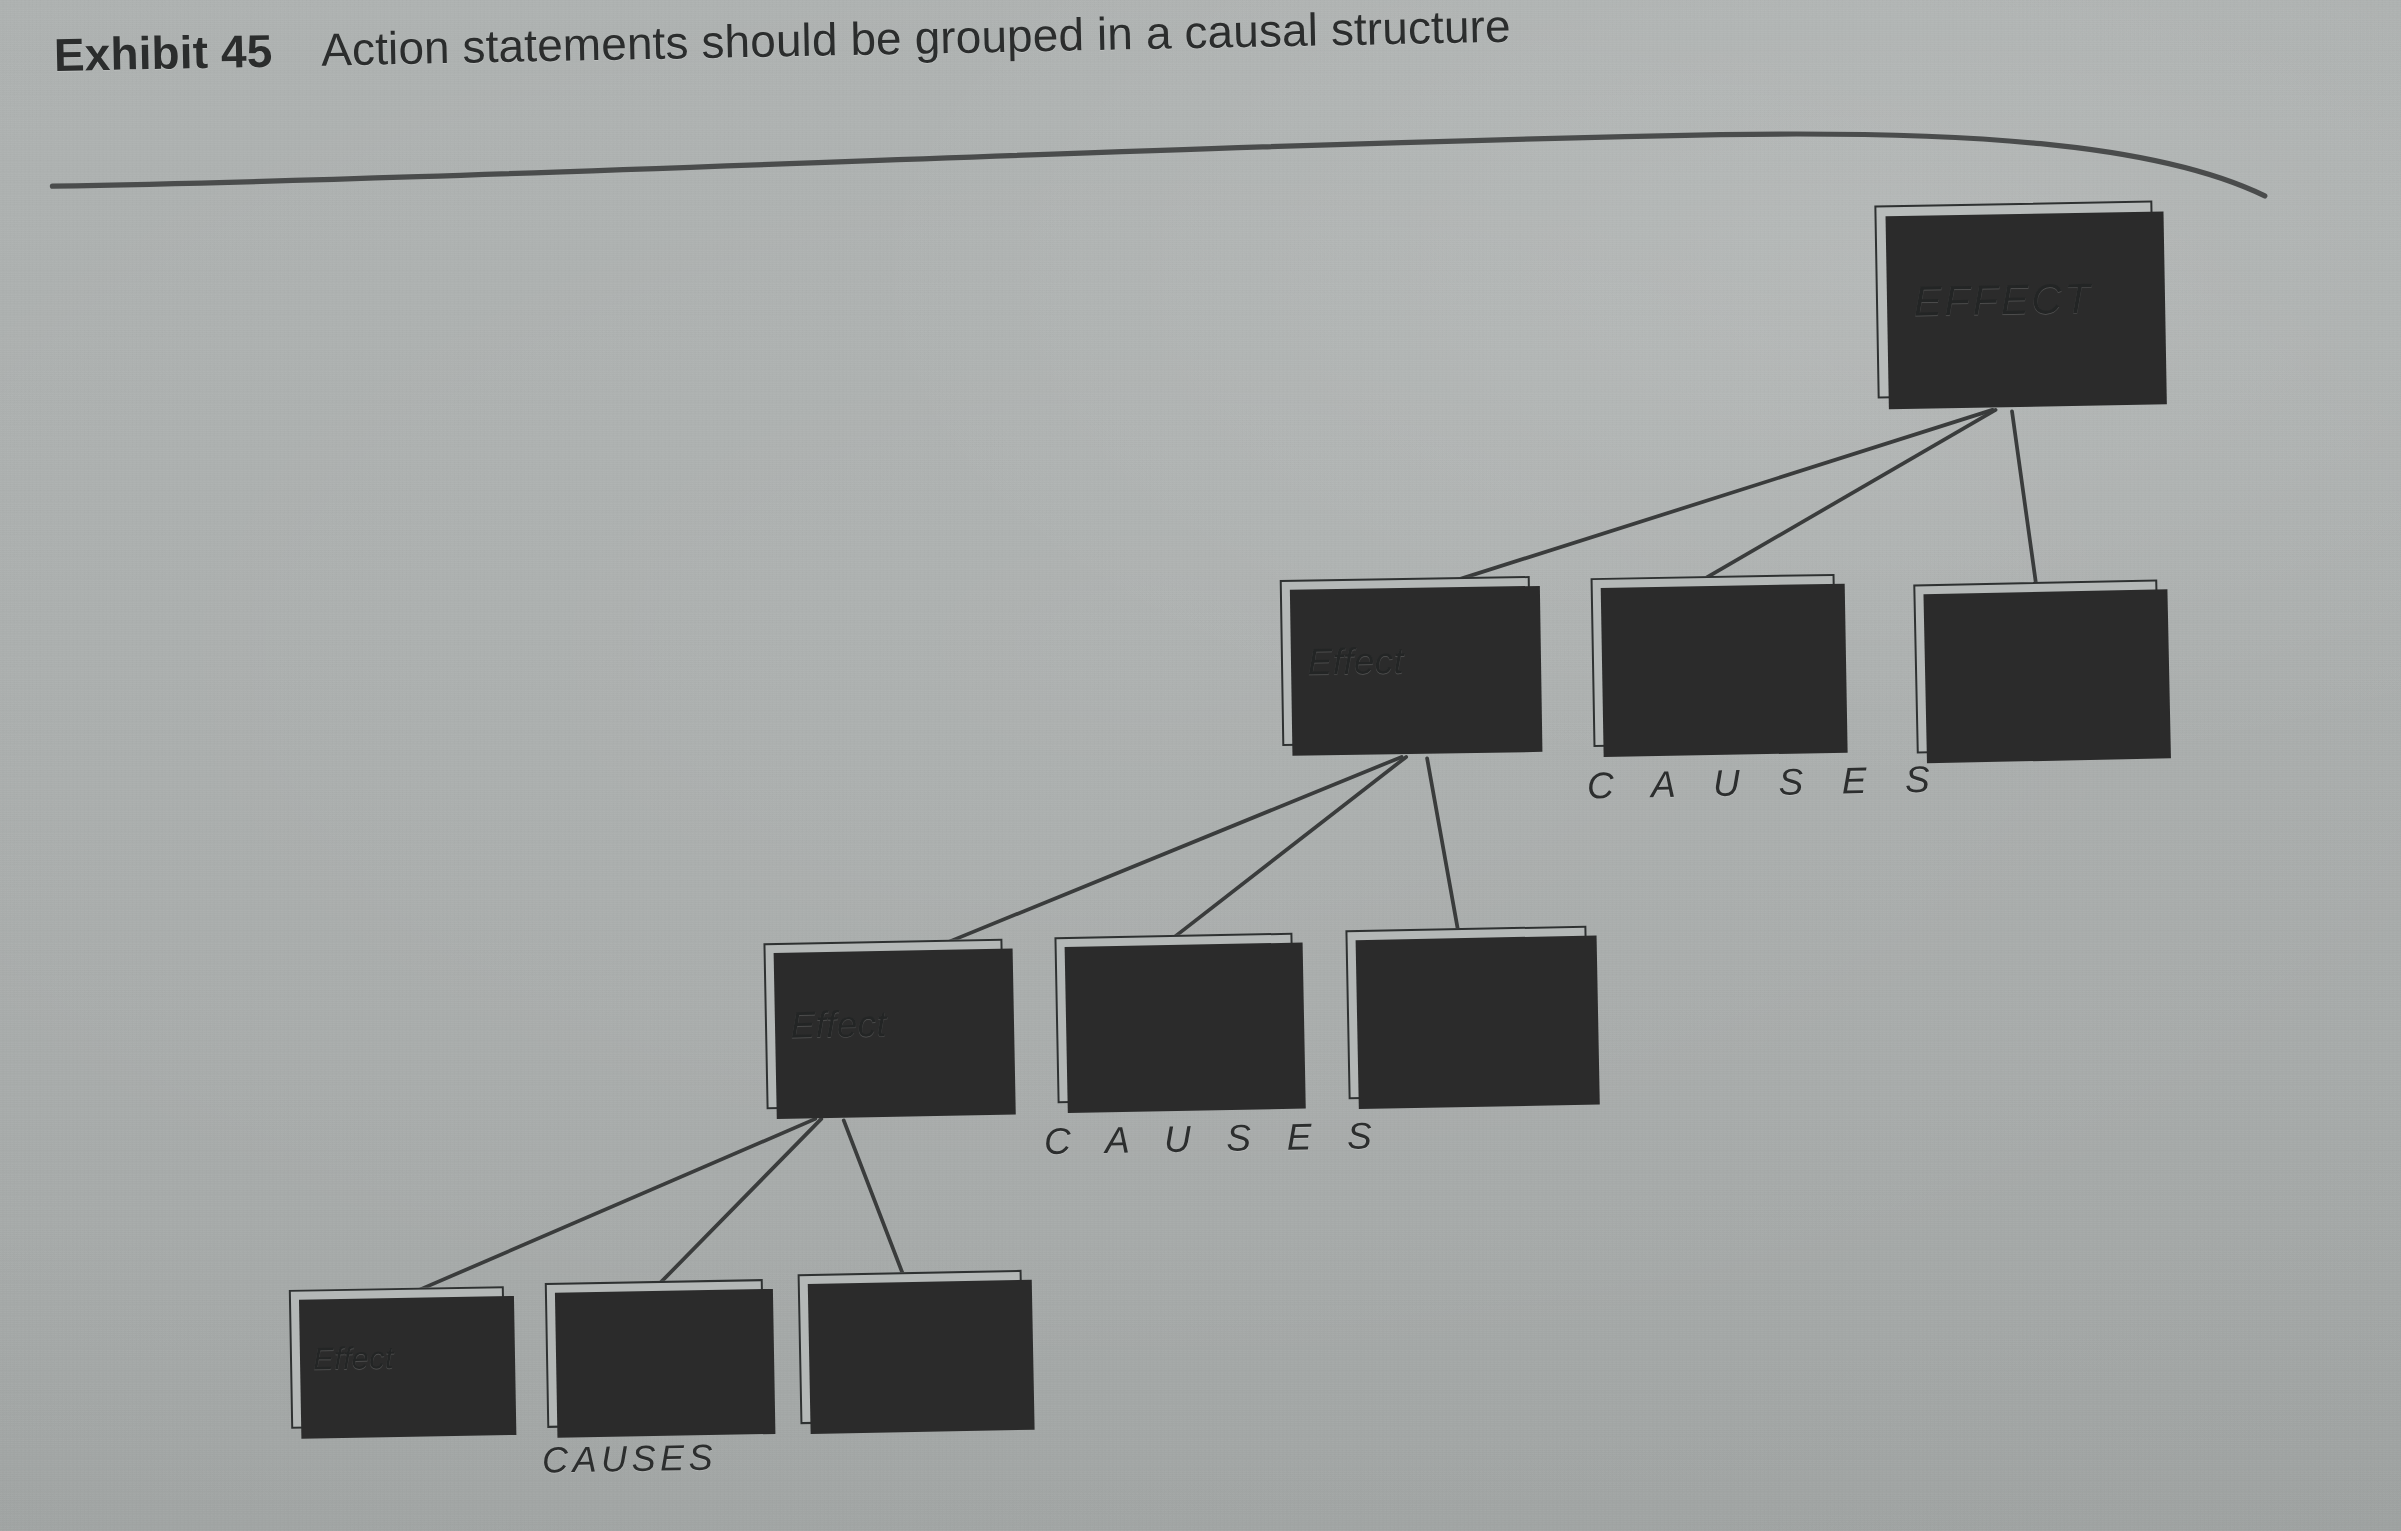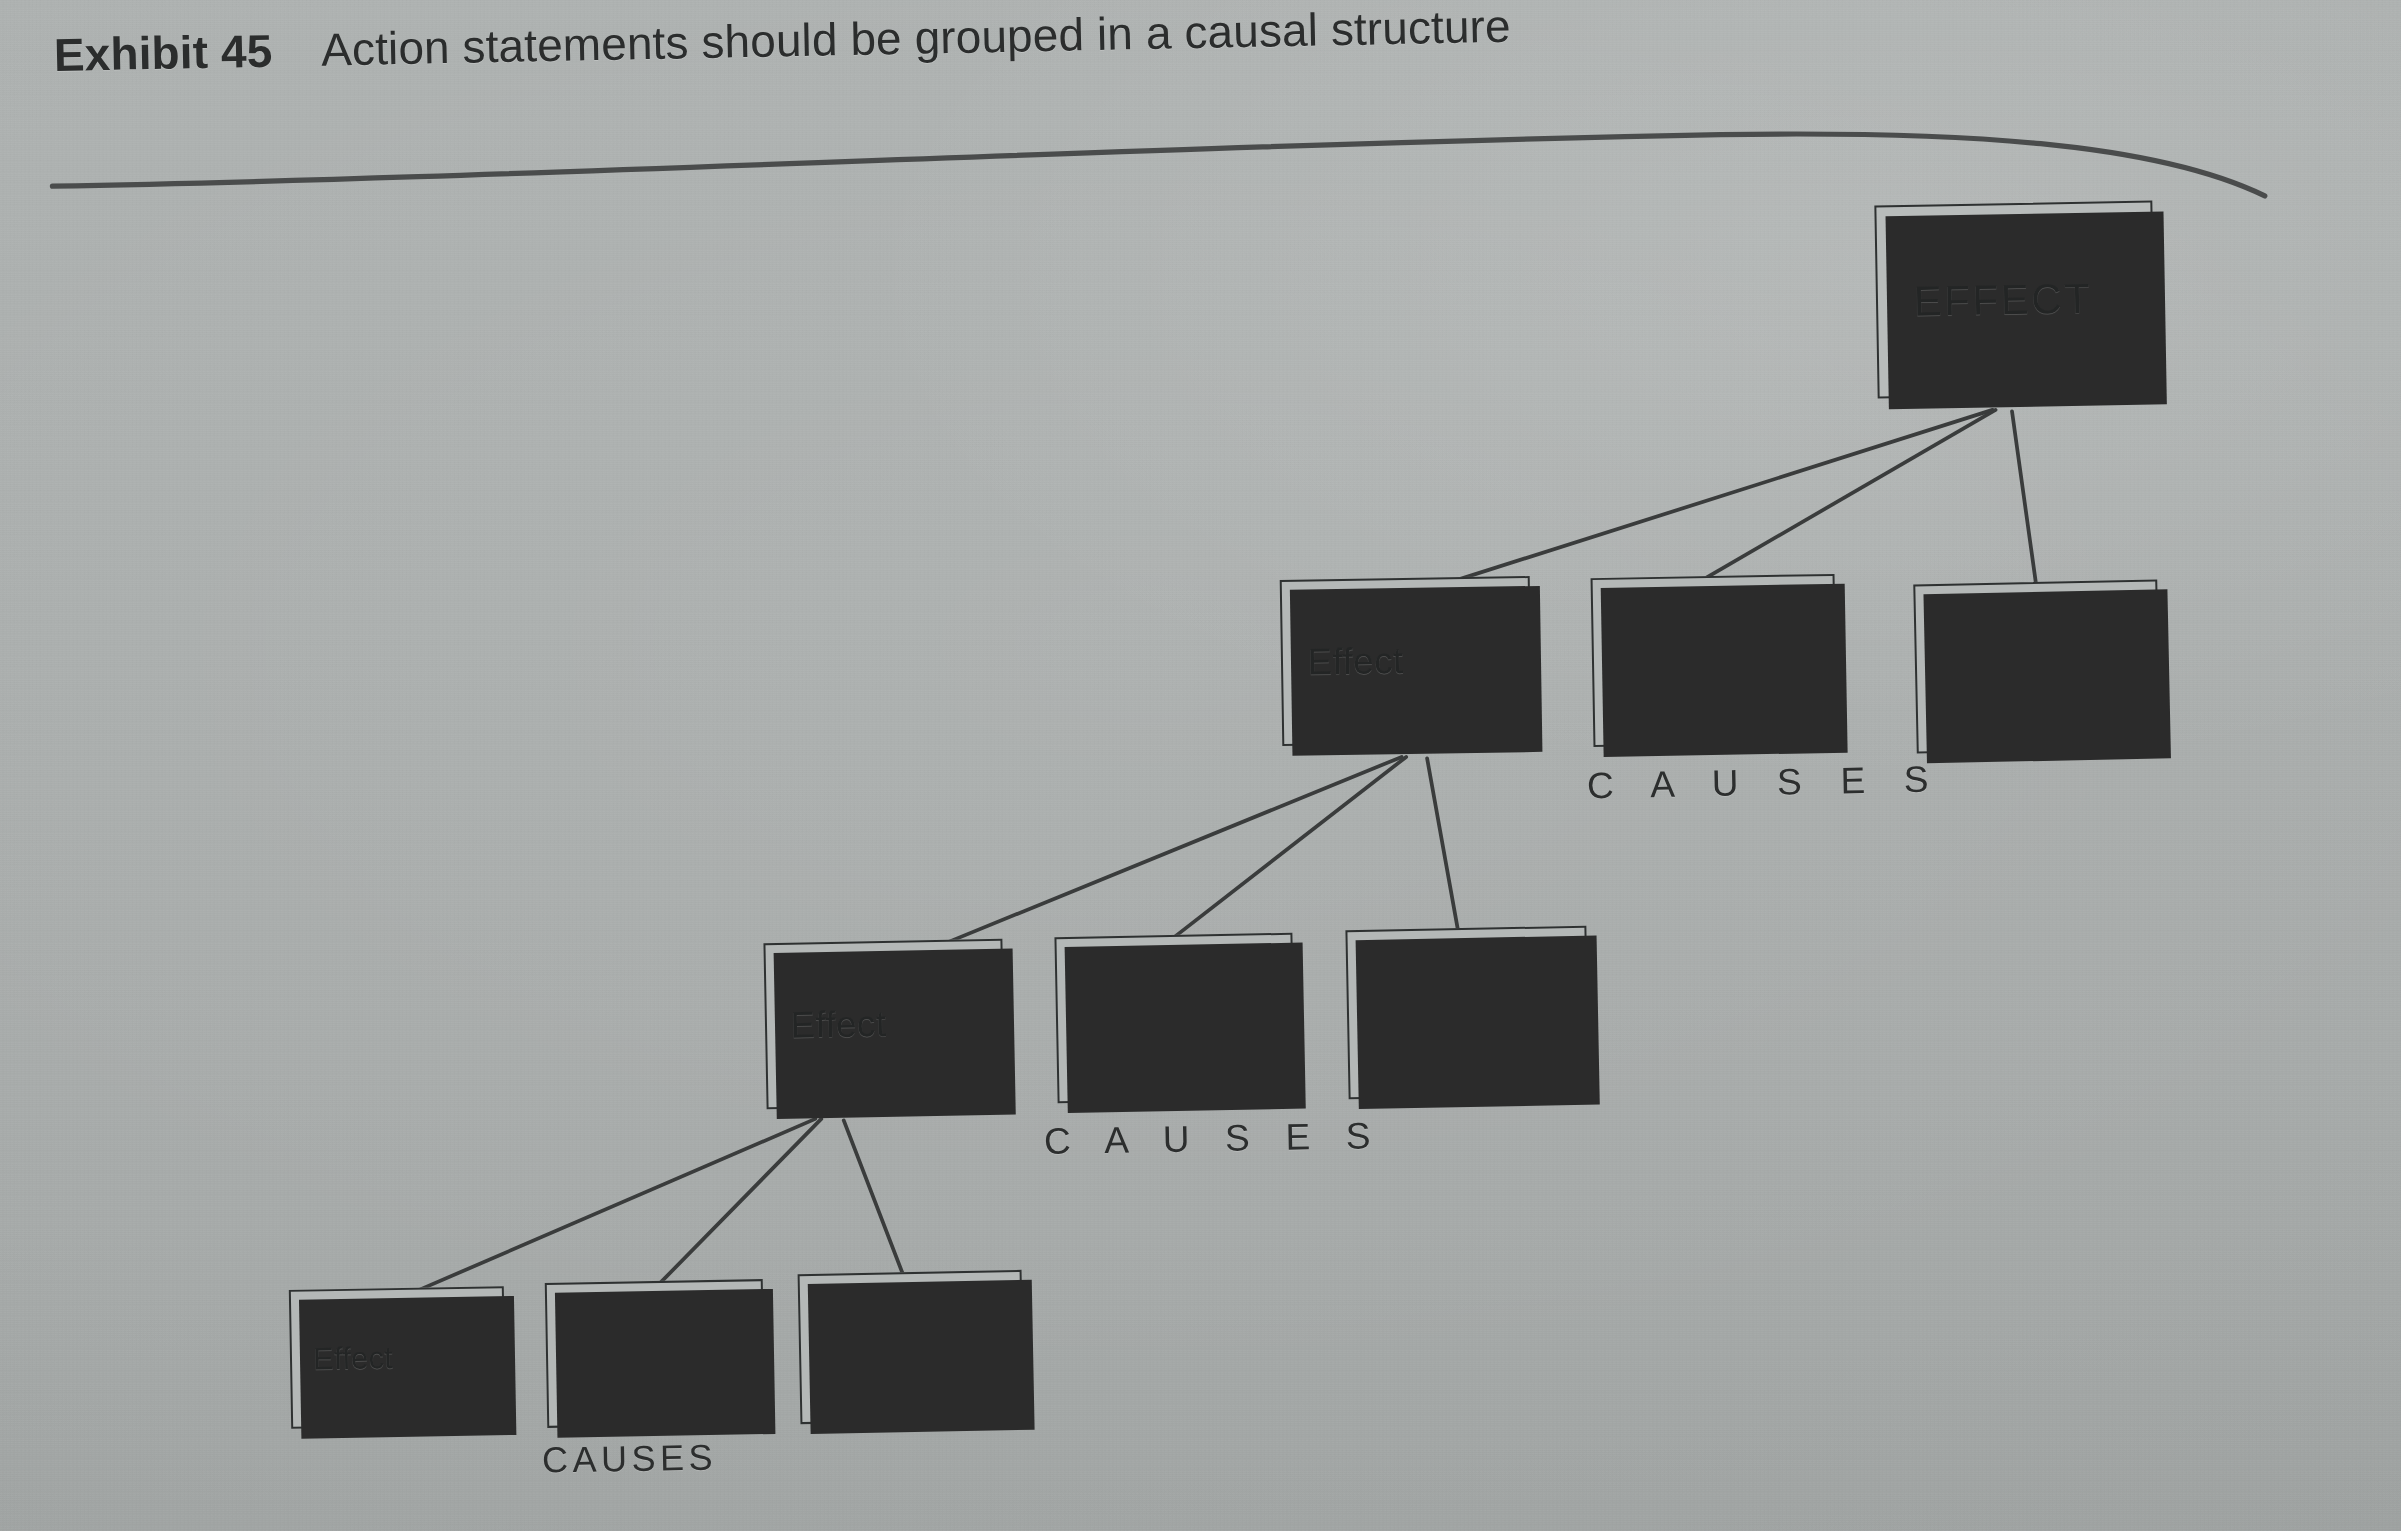--- a/index.html
+++ b/index.html
@@ -41,21 +41,21 @@
     font-size:46px;
     letter-spacing:0.1px;
     transform:rotate(-1.15deg);
     transform-origin:left center;
     text-shadow:0 0.7px 0.7px rgba(255,255,255,.28);
   }
   .title-line .ex{font-weight:bold;}
   .title-line .sub{font-weight:normal;}
 
   
-  #diagram{position:absolute;left:0;top:0;width:2401px;height:1531px;}
+  #diagram{position:absolute;left:0;top:0;width:2401px;height:1531px;font-style:italic;}
   #svg-layer{position:absolute;left:0;top:0;width:2401px;height:1531px;}
 
   
   .node{
     position:absolute;
     box-sizing:border-box;
     border:2.2px solid #2e3131;
     background:#b4b8b7;
     display:flex;align-items:center;
     color:#232525;

